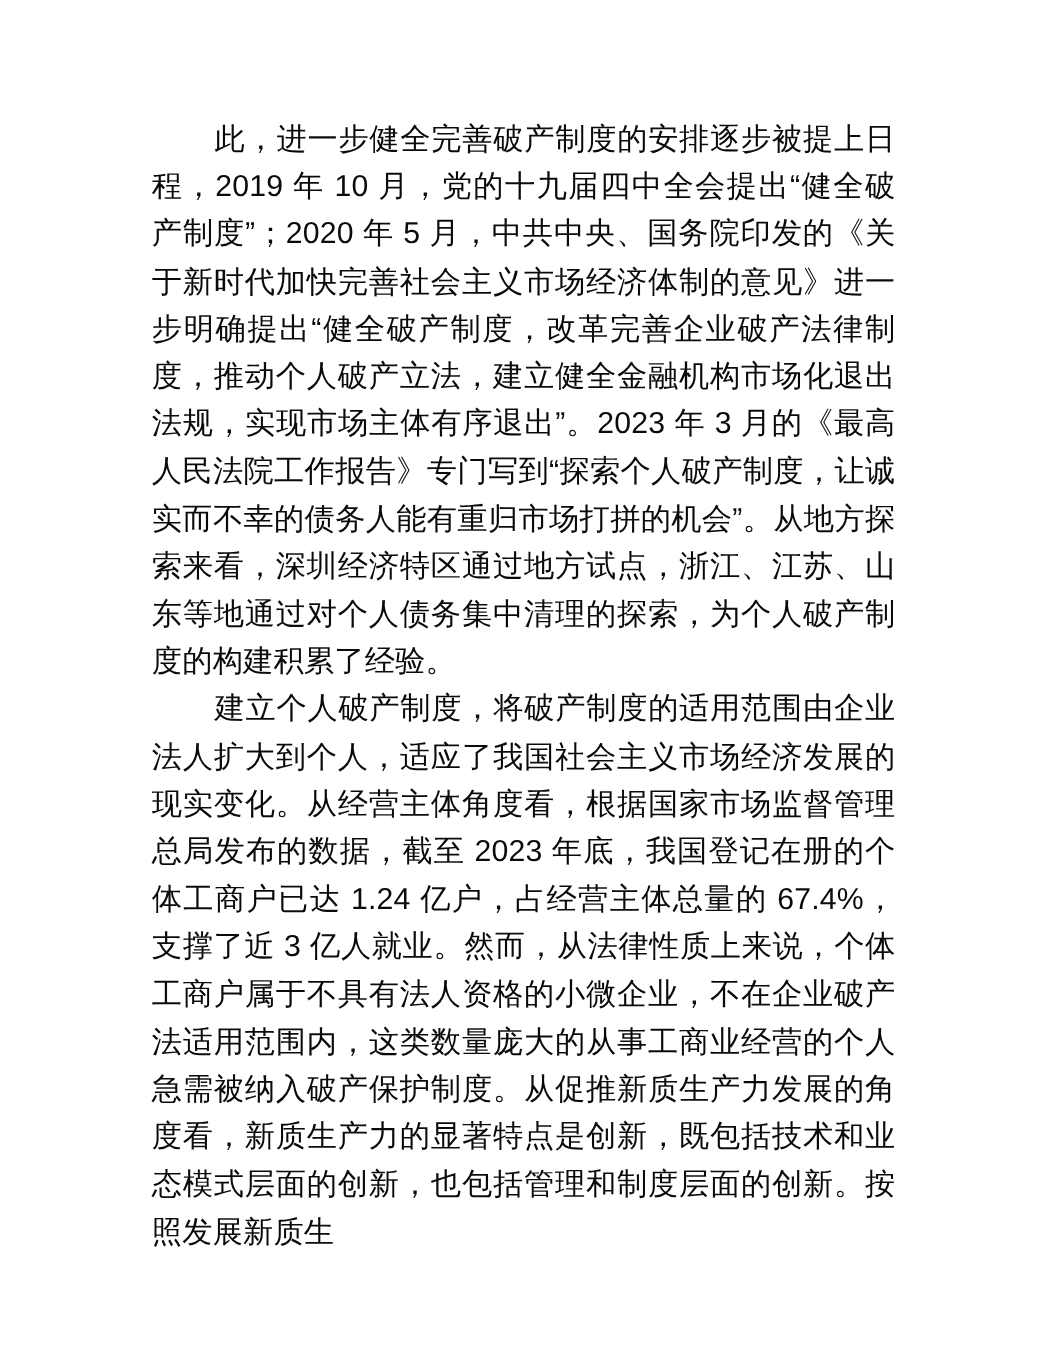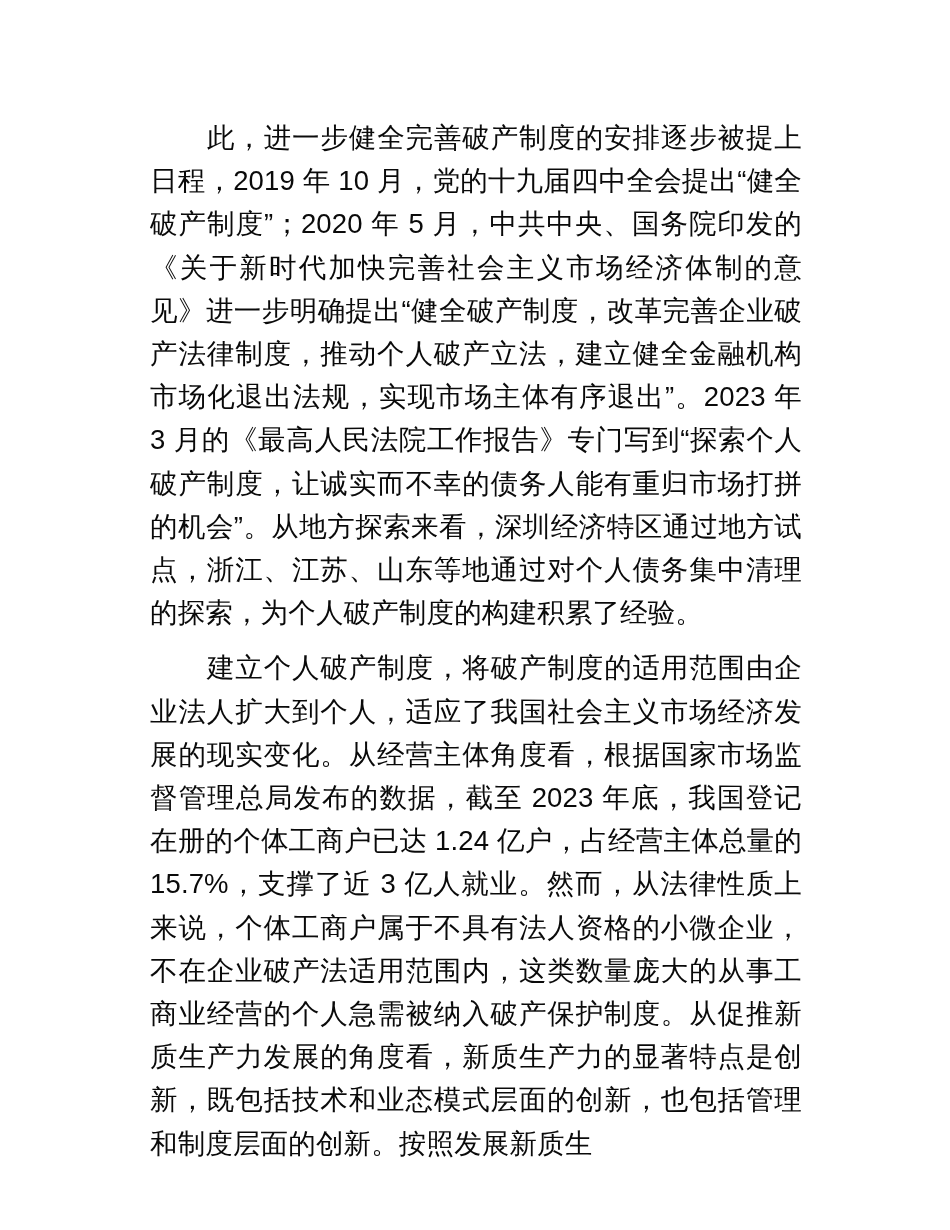--- a/index.html
+++ b/index.html
@@ -19,21 +19,21 @@
   }
 
   .page-body {
     position: absolute;
     left: 138px;
     top: 104px;
     width: 676px;
   }
 
   .doc-paragraph {
-    margin: 12px;
+    margin: 0;
     padding: 0;
     font-family: "Liberation Sans", "DejaVu Sans", sans-serif;
     font-size: 27.5px;
     line-height: 43.2px;
     color: #0a0a0a;
     text-align: justify;
     text-justify: inter-character;
     text-indent: 57px;
     letter-spacing: 0.15px;
     word-break: break-all;
@@ -48,15 +48,15 @@
   .doc-paragraph {
     font-weight: 400;
   }
 </style>
 </head>
 <body>
 
 <div class="page">
   <div class="page-body">
     <p class="doc-paragraph">此，进一步健全完善破产制度的安排逐步被提上日程，2019 年 10 月，党的十九届四中全会提出“健全破产制度”；2020 年 5 月，中共中央、国务院印发的《关于新时代加快完善社会主义市场经济体制的意见》进一步明确提出“健全破产制度，改革完善企业破产法律制度，推动个人破产立法，建立健全金融机构市场化退出法规，实现市场主体有序退出”。2023 年 3 月的《最高人民法院工作报告》专门写到“探索个人破产制度，让诚实而不幸的债务人能有重归市场打拼的机会”。从地方探索来看，深圳经济特区通过地方试点，浙江、江苏、山东等地通过对个人债务集中清理的探索，为个人破产制度的构建积累了经验。</p>
-    <p class="doc-paragraph">建立个人破产制度，将破产制度的适用范围由企业法人扩大到个人，适应了我国社会主义市场经济发展的现实变化。从经营主体角度看，根据国家市场监督管理总局发布的数据，截至 2023 年底，我国登记在册的个体工商户已达 1.24 亿户，占经营主体总量的 15.7%，支撑了近 3 亿人就业。然而，从法律性质上来说，个体工商户属于不具有法人资格的小微企业，不在企业破产法适用范围内，这类数量庞大的从事工商业经营的个人急需被纳入破产保护制度。从促推新质生产力发展的角度看，新质生产力的显著特点是创新，既包括技术和业态模式层面的创新，也包括管理和制度层面的创新。按照发展新质生</p>
+    <p class="doc-paragraph">建立个人破产制度，将破产制度的适用范围由企业法人扩大到个人，适应了我国社会主义市场经济发展的现实变化。从经营主体角度看，根据国家市场监督管理总局发布的数据，截至 2023 年底，我国登记在册的个体工商户已达 1.24 亿户，占经营主体总量的 67.4%，支撑了近 3 亿人就业。然而，从法律性质上来说，个体工商户属于不具有法人资格的小微企业，不在企业破产法适用范围内，这类数量庞大的从事工商业经营的个人急需被纳入破产保护制度。从促推新质生产力发展的角度看，新质生产力的显著特点是创新，既包括技术和业态模式层面的创新，也包括管理和制度层面的创新。按照发展新质生</p>
   </div>
 </div>
 
 </body></html>

